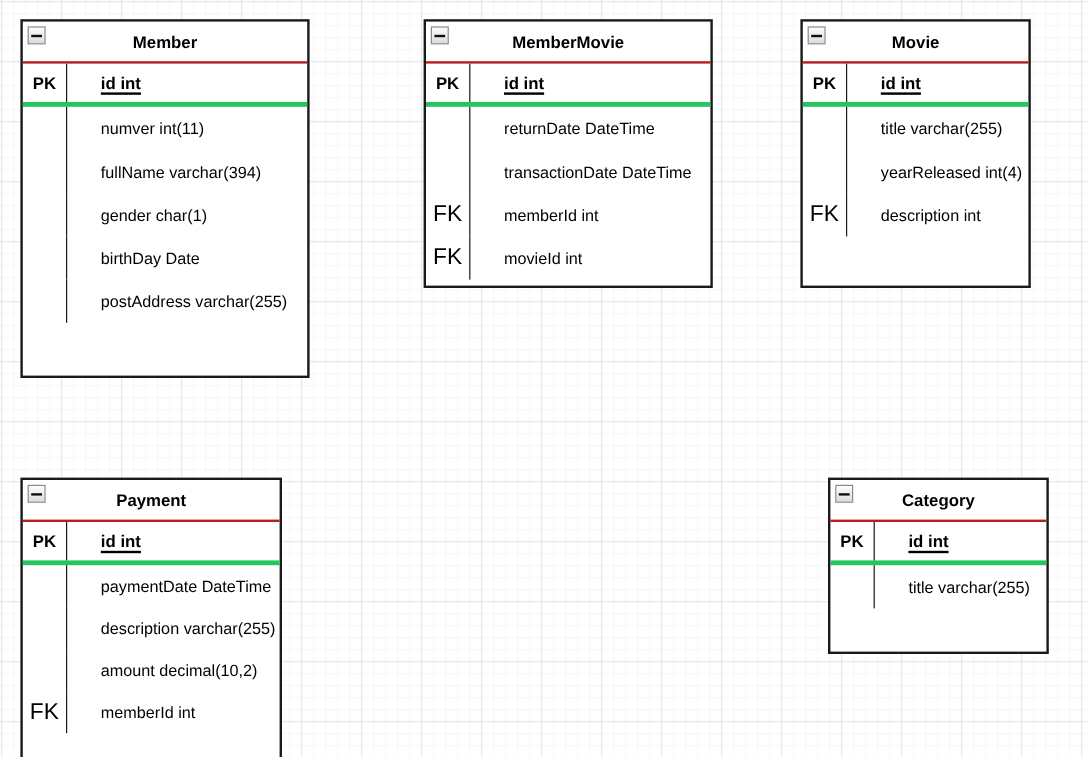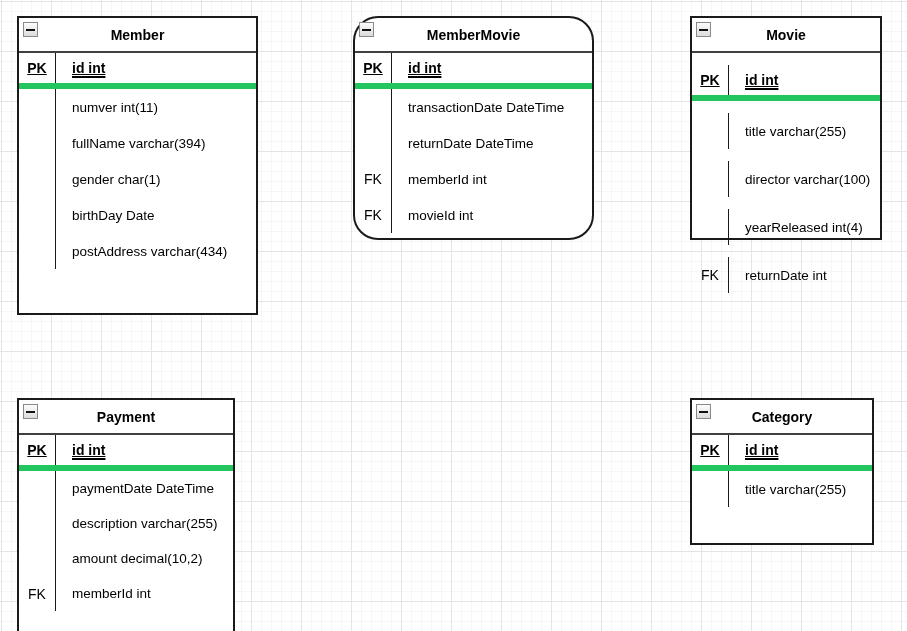--- a/index.html
+++ b/index.html
@@ -17,48 +17,47 @@
     font-family:"Liberation Sans","DejaVu Sans",sans-serif;
     color:#000000;
   }
   .er-table {
     position:absolute; background:#ffffff;
     border:2px solid #1a1a1a;
     display:flex; flex-direction:column;
   }
   .er-header {
     position:relative; flex:0 0 35px; height:35px;
-    border-bottom:2px solid #404040;
+    border-bottom:2px solid #b91c1c;
     display:flex; align-items:center; justify-content:center;
   }
   .er-title { font-weight:bold; font-size:14px; line-height:1; }
   .collapse-btn {
     position:absolute; left:4px; top:4px; width:15px; height:15px;
     background:linear-gradient(#fdfdfd, #dcdcdc);
     border:1px solid #8a8a8a;
     display:flex; align-items:center; justify-content:center;
     cursor:pointer;
   }
   .collapse-btn .minus { width:9px; height:2px; background:#111111; }
   .er-pkrow {
     flex:0 0 36px; height:36px;
-    border-bottom:6px solid #22c55e;
+    border-bottom:4px solid #22c55e;
     display:flex;
-    text-decoration:underline;
   }
   .er-row { flex:0 0 36px; height:36px; display:flex; }
   .er-keycol {
     flex:0 0 36px; width:36px;
     display:flex; align-items:center; justify-content:center;
-    font-size:14px;
+    font-size:19px;
   }
   .er-pkrow .er-keycol { font-weight:bold; font-size:14px; }
   .er-field {
     flex:1; display:flex; align-items:center;
-    padding-left:16px;
+    padding-left:28px;
     border-left:1.5px solid #1a1a1a;
     font-size:13.5px; white-space:nowrap;
   }
   .er-field.pk {
     font-weight:bold; font-size:14px;
     text-decoration:underline;
     text-underline-offset:3px;
     text-decoration-thickness:1.5px;
   }
 </style>
@@ -89,79 +88,75 @@
     <div class="er-row">
       <span class="er-keycol"></span>
       <span class="er-field">gender char(1)</span>
     </div>
     <div class="er-row">
       <span class="er-keycol"></span>
       <span class="er-field">birthDay Date</span>
     </div>
     <div class="er-row">
       <span class="er-keycol"></span>
-      <span class="er-field">postAddress varchar(434)</span>
-    </div>
-  </div>
-
-  <div class="er-table" style="left:353px; top:16px; width:241px; height:224px;border-radius:25px;">
+      <span class="er-field">postAddress varchar(255)</span>
+    </div>
+  </div>
+
+  <div class="er-table" style="left:353px; top:16px; width:241px; height:224px;">
     <div class="er-header">
       <span class="collapse-btn">
           <span class="minus"></span>
         </span>
       <span class="er-title">MemberMovie</span>
     </div>
     <div class="er-pkrow">
       <span class="er-keycol">PK</span>
       <span class="er-field pk">id int</span>
     </div>
     <div class="er-row">
       <span class="er-keycol"></span>
+      <span class="er-field">returnDate DateTime</span>
+    </div>
+    <div class="er-row">
+      <span class="er-keycol"></span>
       <span class="er-field">transactionDate DateTime</span>
     </div>
     <div class="er-row">
-      <span class="er-keycol"></span>
-      <span class="er-field">returnDate DateTime</span>
-    </div>
-    <div class="er-row">
       <span class="er-keycol">FK</span>
       <span class="er-field">memberId int</span>
     </div>
     <div class="er-row">
       <span class="er-keycol">FK</span>
       <span class="er-field">movieId int</span>
     </div>
   </div>
 
-  <div class="er-table" style="left:690px; top:16px; width:192px; height:224px;gap:12px;">
+  <div class="er-table" style="left:667px; top:16px; width:192px; height:224px;">
     <div class="er-header">
       <span class="collapse-btn">
           <span class="minus"></span>
         </span>
       <span class="er-title">Movie</span>
     </div>
     <div class="er-pkrow">
       <span class="er-keycol">PK</span>
       <span class="er-field pk">id int</span>
     </div>
     <div class="er-row">
       <span class="er-keycol"></span>
       <span class="er-field">title varchar(255)</span>
     </div>
     <div class="er-row">
       <span class="er-keycol"></span>
-      <span class="er-field">director varchar(100)</span>
-    </div>
-    <div class="er-row">
-      <span class="er-keycol"></span>
       <span class="er-field">yearReleased int(4)</span>
     </div>
     <div class="er-row">
       <span class="er-keycol">FK</span>
-      <span class="er-field">returnDate int</span>
+      <span class="er-field">description int</span>
     </div>
   </div>
 
   <div class="er-table" style="left:17px; top:398px; width:218px; height:242px;">
     <div class="er-header">
       <span class="collapse-btn">
           <span class="minus"></span>
         </span>
       <span class="er-title">Payment</span>
     </div>

